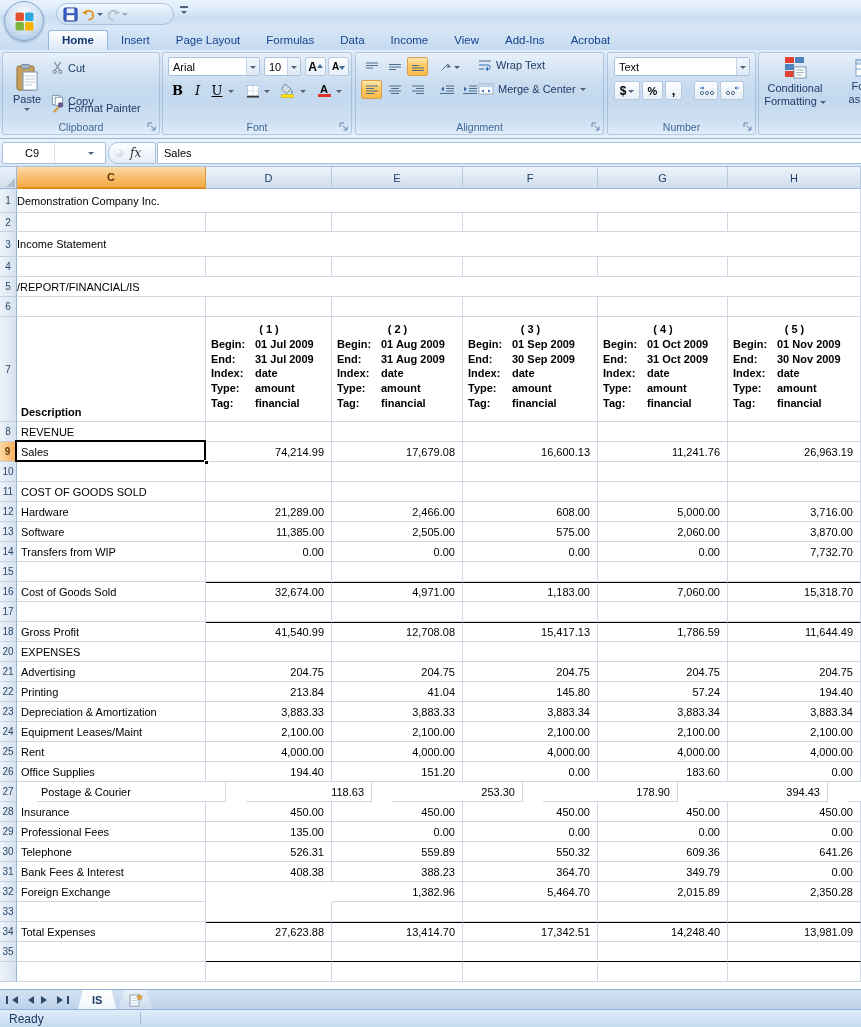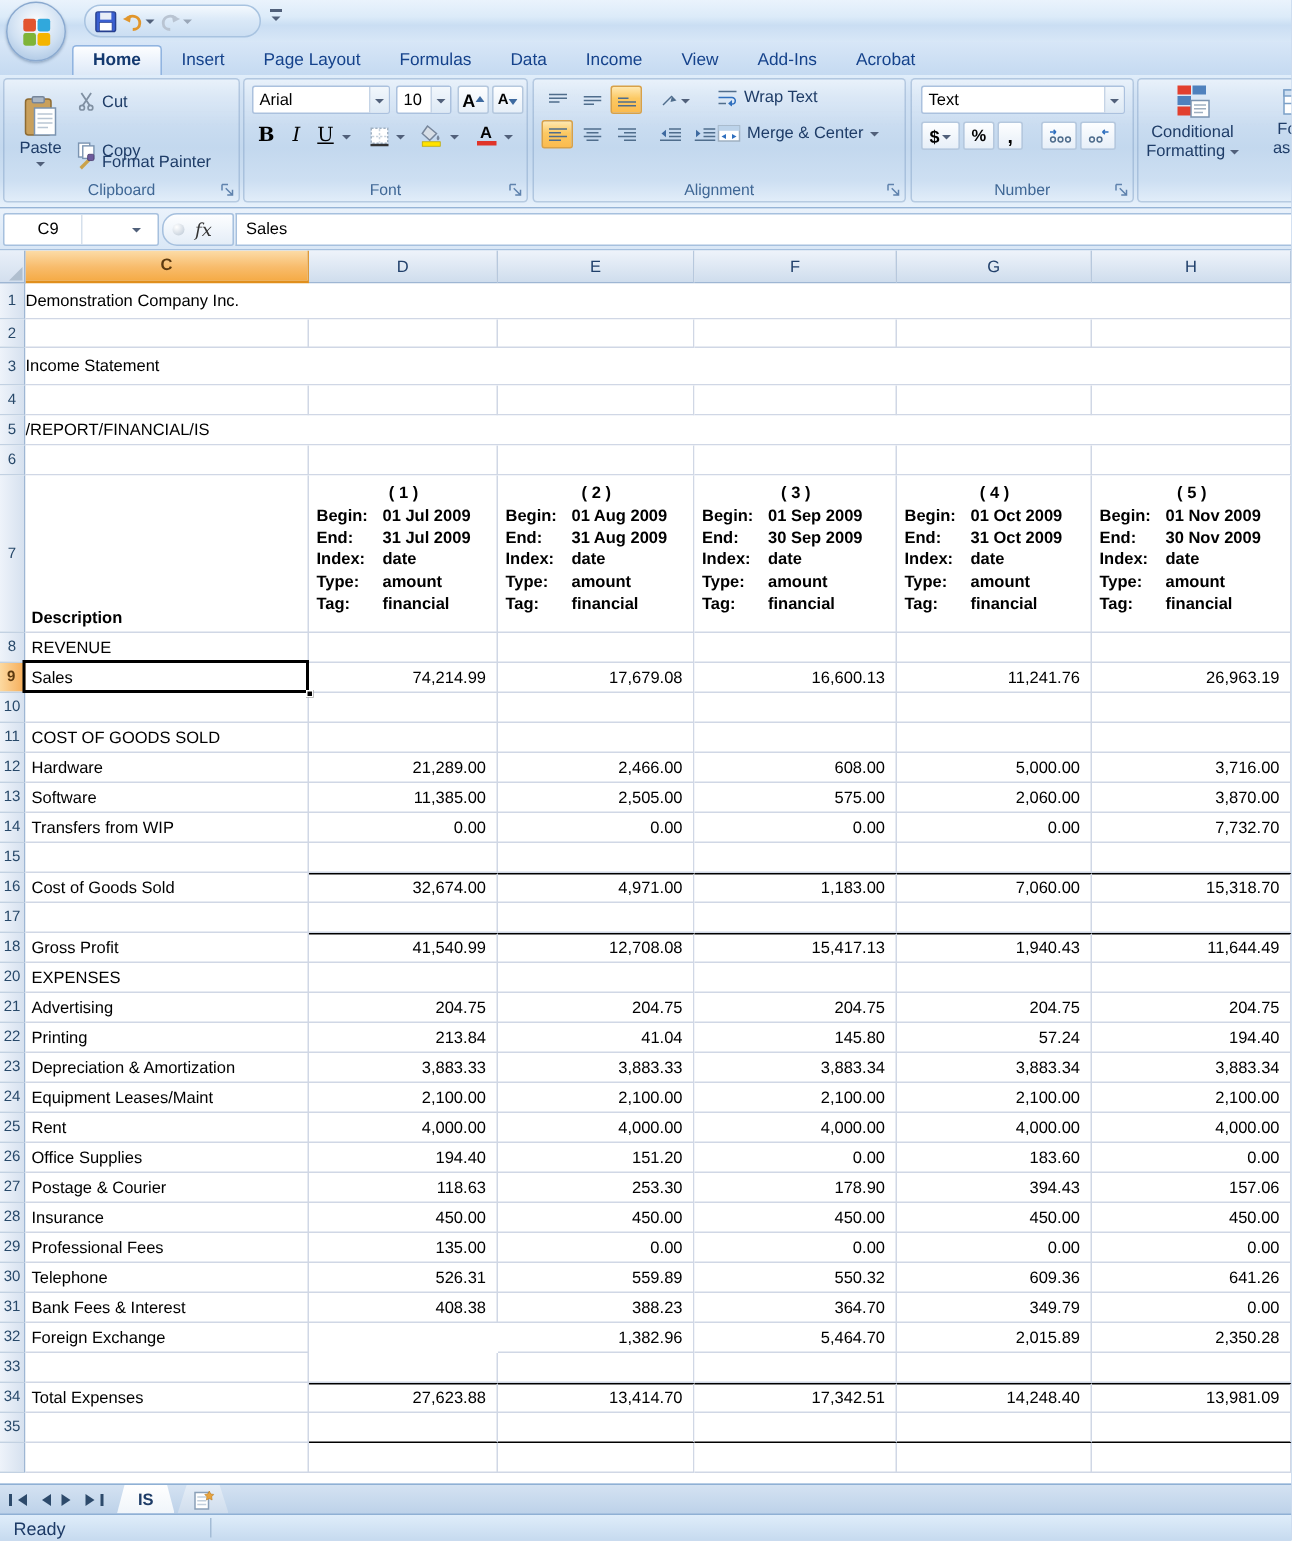--- a/index.html
+++ b/index.html
@@ -712,21 +712,21 @@
           <div class="cell num" style="width: 135px;"></div>
           <div class="cell num" style="width: 130px;"></div>
           <div class="cell num" style="width: 133px;"></div>
         </div>
         <div class="g-row" style="height: 20px;">
           <div class="row-hdr">18</div>
           <div class="cell lab" style="width: 189px;">Gross Profit</div>
           <div class="cell num bt" style="width: 126px;">41,540.99</div>
           <div class="cell num bt" style="width: 131px;">12,708.08</div>
           <div class="cell num bt" style="width: 135px;">15,417.13</div>
-          <div class="cell num bt" style="width: 130px;">1,940.43</div>
+          <div class="cell num bt" style="width: 130px;">1,786.59</div>
           <div class="cell num bt" style="width: 133px;">11,644.49</div>
         </div>
         <div class="g-row" style="height: 20px;">
           <div class="row-hdr">20</div>
           <div class="cell lab" style="width: 189px;">EXPENSES</div>
           <div class="cell num" style="width: 126px;"></div>
           <div class="cell num" style="width: 131px;"></div>
           <div class="cell num" style="width: 135px;"></div>
           <div class="cell num" style="width: 130px;"></div>
           <div class="cell num" style="width: 133px;"></div>
@@ -778,21 +778,21 @@
         </div>
         <div class="g-row" style="height: 20px;">
           <div class="row-hdr">26</div>
           <div class="cell lab" style="width: 189px;">Office Supplies</div>
           <div class="cell num" style="width: 126px;">194.40</div>
           <div class="cell num" style="width: 131px;">151.20</div>
           <div class="cell num" style="width: 135px;">0.00</div>
           <div class="cell num" style="width: 130px;">183.60</div>
           <div class="cell num" style="width: 133px;">0.00</div>
         </div>
-        <div class="g-row" style="height: 20px;">
+        <div class="g-row" style="height: 20px; gap: 20px;">
           <div class="row-hdr">27</div>
           <div class="cell lab" style="width: 189px;">Postage &amp; Courier</div>
           <div class="cell num" style="width: 126px;">118.63</div>
           <div class="cell num" style="width: 131px;">253.30</div>
           <div class="cell num" style="width: 135px;">178.90</div>
           <div class="cell num" style="width: 130px;">394.43</div>
           <div class="cell num" style="width: 133px;">157.06</div>
         </div>
         <div class="g-row" style="height: 20px;">
           <div class="row-hdr">28</div>

